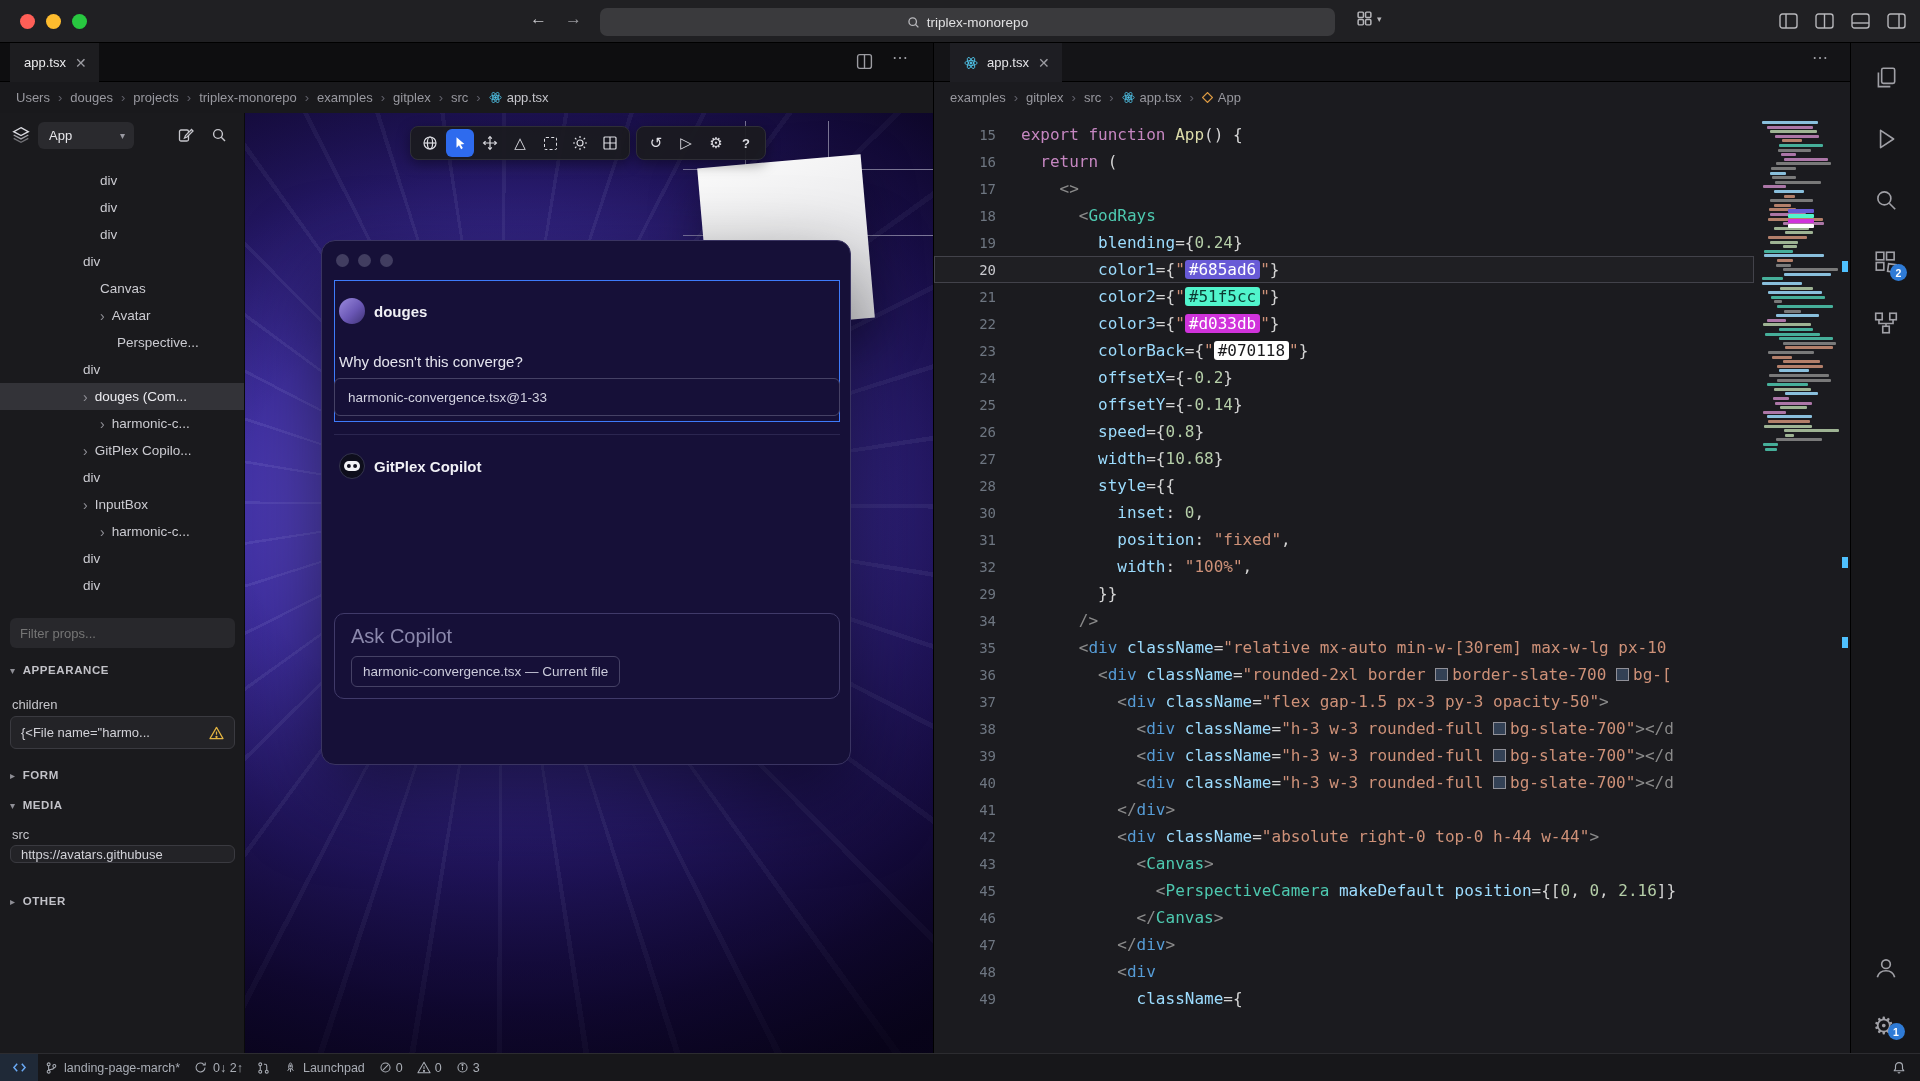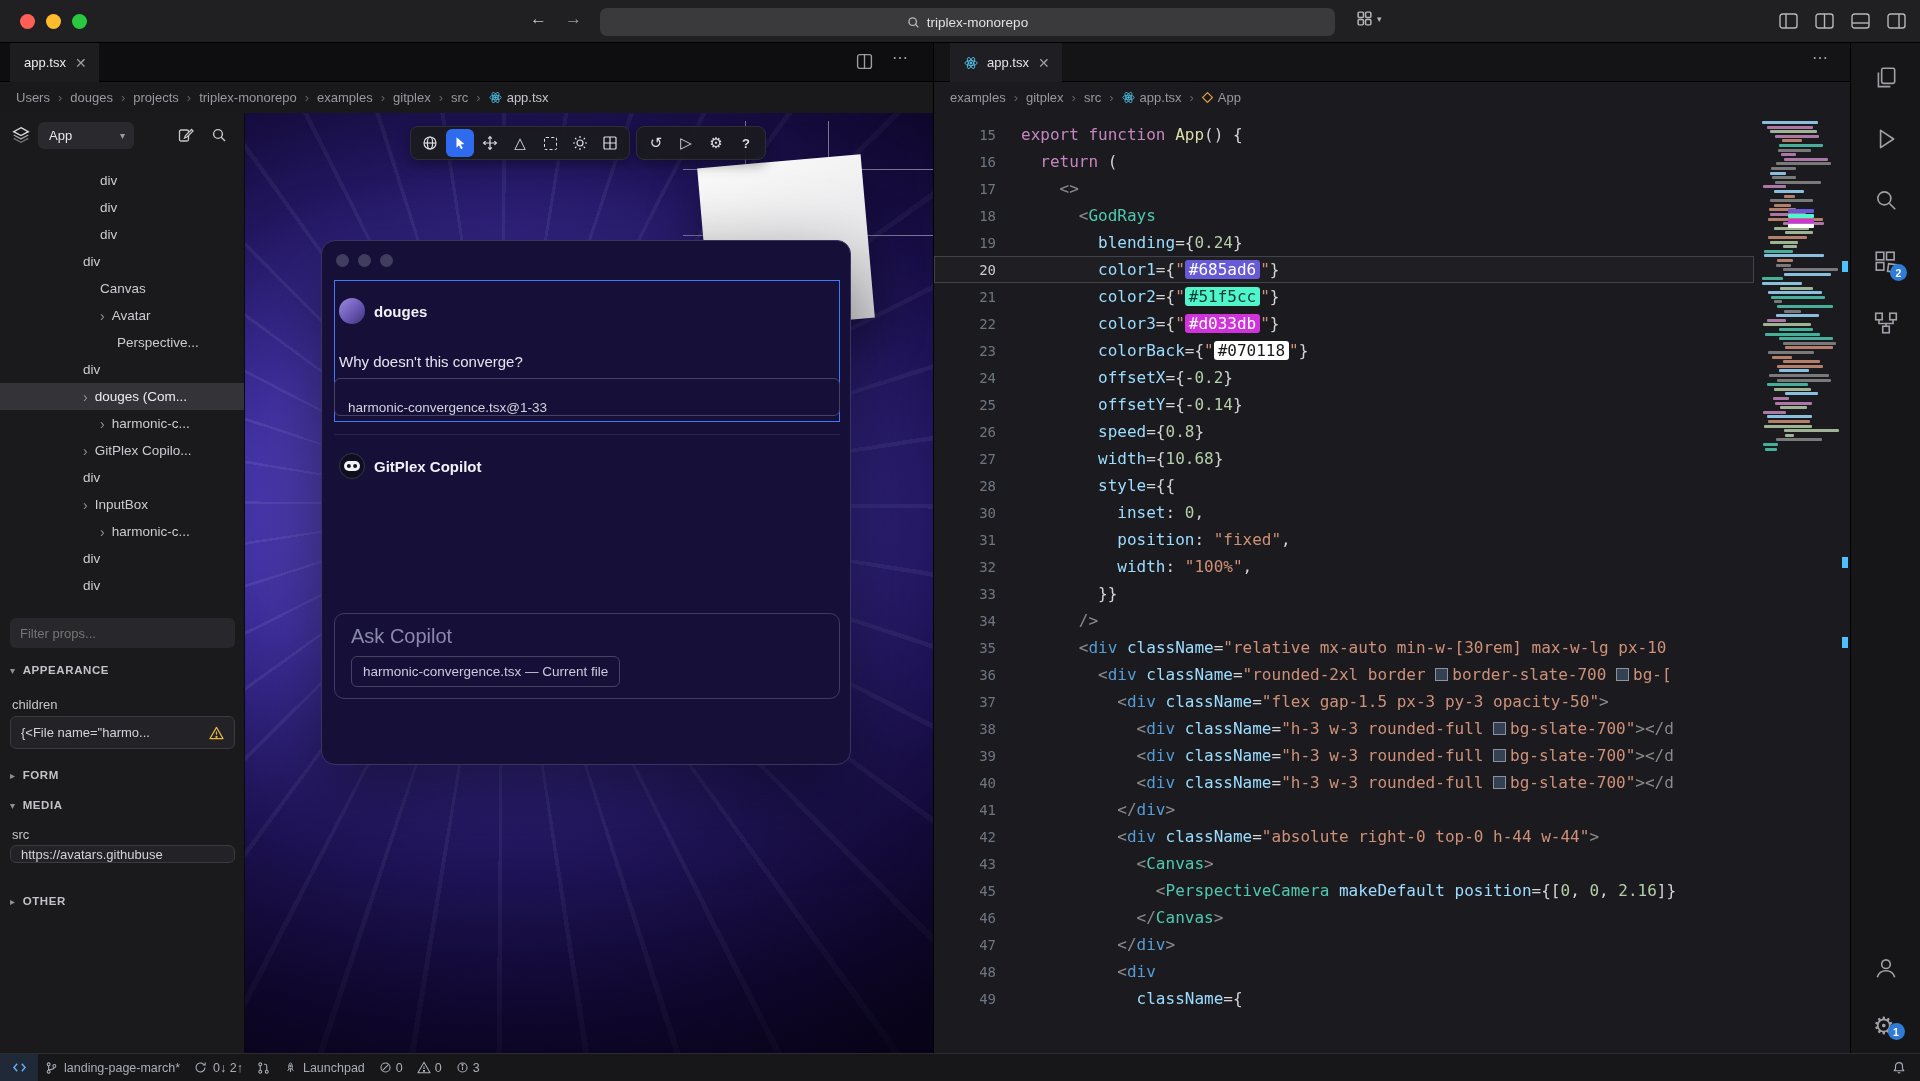--- a/index.html
+++ b/index.html
@@ -61,21 +61,21 @@
 
   
   #chatcard{position:absolute;left:76px;top:127px;width:530px;height:525px;background:#161038;border:1px solid #3a3462;border-radius:14px;box-shadow:0 30px 80px rgba(0,0,0,.55)}
   .dot{position:absolute;top:13px;width:13px;height:13px;border-radius:50%;background:#413d60}
   #selrect{position:absolute;left:12px;top:39px;width:506px;height:142px;border:1px solid #3e7bfa}
   .cavatar{position:absolute;left:17px;width:26px;height:26px;border-radius:50%}
   #ava-user{top:57px;background:linear-gradient(135deg,#9b8bdf 0%,#6a57b5 55%,#3e3274 100%)}
   #ava-bot{top:212px;background:#0e0e1c;border:1px solid #34344e;display:flex;align-items:center;justify-content:center}
   .cname{position:absolute;left:52px;color:#f0f0f5;font-size:15px;font-weight:bold}
   #chat-msg{position:absolute;left:17px;top:112px;color:#e4e4ee;font-size:15px}
-  #filechip{position:absolute;left:12px;top:137px;width:506px;height:38px;border:1px solid #454165;border-radius:6px;display:flex;align-items:flex-end;padding:0 13px;color:#d2d2e0;font-size:13.5px}
+  #filechip{position:absolute;left:12px;top:137px;width:506px;height:38px;border:1px solid #454165;border-radius:6px;display:flex;align-items:center;padding:0 13px;color:#d2d2e0;font-size:13.5px}
   #chatdivider{position:absolute;left:12px;top:193px;width:506px;height:1px;background:#2b2650}
   #bot-msg{position:absolute;left:17px;top:250px;width:482px;color:#d9d9e6;font-size:15px;line-height:25px}
   #askbox{position:absolute;left:12px;top:372px;width:506px;height:86px;border:1px solid #403a69;border-radius:10px}
   #askph{position:absolute;left:16px;top:11px;color:#8b88ac;font-size:20px}
   #askchip{position:absolute;left:16px;top:42px;border:1px solid #454165;border-radius:6px;padding:7px 11px;color:#cbcbdb;font-size:13.5px;white-space:nowrap}
 
   
   #vs-panel{position:absolute;left:933px;top:43px;width:987px;height:1010px;background:#1b1b1f;border-left:1px solid #000}
   #vs-tabstrip{position:absolute;left:0;top:0;width:916px;height:39px;background:#141417;border-bottom:1px solid #000}
   #vs-tab{left:16px;background:#1e1e23;color:#e4e4e8}
@@ -481,21 +481,21 @@
           <div class="crow"><span class="lnum">22</span><span class="ccode"><span class="c-w">        </span><span class="c-a">color3</span><span class="c-w">={</span><span class="c-s">"</span><span class="colorchip" style="background: rgb(208, 51, 219); color: rgb(255, 255, 255);">#d033db</span><span class="c-s">"</span><span class="c-w">}</span></span></div>
           <div class="crow"><span class="lnum">23</span><span class="ccode"><span class="c-w">        </span><span class="c-a">colorBack</span><span class="c-w">={</span><span class="c-s">"</span><span class="colorchip" style="background: rgb(255, 255, 255); color: rgb(24, 24, 27);">#070118</span><span class="c-s">"</span><span class="c-w">}</span></span></div>
           <div class="crow"><span class="lnum">24</span><span class="ccode"><span class="c-w">        </span><span class="c-a">offsetX</span><span class="c-w">={-</span><span class="c-n">0.2</span><span class="c-w">}</span></span></div>
           <div class="crow"><span class="lnum">25</span><span class="ccode"><span class="c-w">        </span><span class="c-a">offsetY</span><span class="c-w">={-</span><span class="c-n">0.14</span><span class="c-w">}</span></span></div>
           <div class="crow"><span class="lnum">26</span><span class="ccode"><span class="c-w">        </span><span class="c-a">speed</span><span class="c-w">={</span><span class="c-n">0.8</span><span class="c-w">}</span></span></div>
           <div class="crow"><span class="lnum">27</span><span class="ccode"><span class="c-w">        </span><span class="c-a">width</span><span class="c-w">={</span><span class="c-n">10.68</span><span class="c-w">}</span></span></div>
           <div class="crow"><span class="lnum">28</span><span class="ccode"><span class="c-w">        </span><span class="c-a">style</span><span class="c-w">={{</span></span></div>
           <div class="crow"><span class="lnum">30</span><span class="ccode"><span class="c-w">          </span><span class="c-a">inset</span><span class="c-w">: </span><span class="c-n">0</span><span class="c-w">,</span></span></div>
           <div class="crow"><span class="lnum">31</span><span class="ccode"><span class="c-w">          </span><span class="c-a">position</span><span class="c-w">: </span><span class="c-s">"fixed"</span><span class="c-w">,</span></span></div>
           <div class="crow"><span class="lnum">32</span><span class="ccode"><span class="c-w">          </span><span class="c-a">width</span><span class="c-w">: </span><span class="c-s">"100%"</span><span class="c-w">,</span></span></div>
-          <div class="crow"><span class="lnum">33</span><span class="ccode"><span class="c-w">        }}</span></span></div>
+          <div class="crow"><span class="lnum">29</span><span class="ccode"><span class="c-w">        }}</span></span></div>
           <div class="crow"><span class="lnum">34</span><span class="ccode"><span class="c-p">      /&gt;</span></span></div>
           <div class="crow"><span class="lnum">35</span><span class="ccode"><span class="c-p">      &lt;</span><span class="c-d">div</span><span class="c-w"> </span><span class="c-a">className</span><span class="c-w">=</span><span class="c-s">"relative mx-auto min-w-[30rem] max-w-lg px-10</span></span></div>
           <div class="crow"><span class="lnum">36</span><span class="ccode"><span class="c-p">        &lt;</span><span class="c-d">div</span><span class="c-w"> </span><span class="c-a">className</span><span class="c-w">=</span><span class="c-s">"rounded-2xl border </span><span class="swatch" style="background: rgb(51, 65, 85);"></span><span class="c-s">border-slate-700 </span><span class="swatch" style="background: rgb(51, 65, 85);"></span><span class="c-s">bg-[</span></span></div>
           <div class="crow"><span class="lnum">37</span><span class="ccode"><span class="c-p">          &lt;</span><span class="c-d">div</span><span class="c-w"> </span><span class="c-a">className</span><span class="c-w">=</span><span class="c-s">"flex gap-1.5 px-3 py-3 opacity-50"</span><span class="c-p">&gt;</span></span></div>
           <div class="crow"><span class="lnum">38</span><span class="ccode"><span class="c-p">            &lt;</span><span class="c-d">div</span><span class="c-w"> </span><span class="c-a">className</span><span class="c-w">=</span><span class="c-s">"h-3 w-3 rounded-full </span><span class="swatch" style="background: rgb(51, 65, 85);"></span><span class="c-s">bg-slate-700"</span><span class="c-p">&gt;&lt;/d</span></span></div>
           <div class="crow"><span class="lnum">39</span><span class="ccode"><span class="c-p">            &lt;</span><span class="c-d">div</span><span class="c-w"> </span><span class="c-a">className</span><span class="c-w">=</span><span class="c-s">"h-3 w-3 rounded-full </span><span class="swatch" style="background: rgb(51, 65, 85);"></span><span class="c-s">bg-slate-700"</span><span class="c-p">&gt;&lt;/d</span></span></div>
           <div class="crow"><span class="lnum">40</span><span class="ccode"><span class="c-p">            &lt;</span><span class="c-d">div</span><span class="c-w"> </span><span class="c-a">className</span><span class="c-w">=</span><span class="c-s">"h-3 w-3 rounded-full </span><span class="swatch" style="background: rgb(51, 65, 85);"></span><span class="c-s">bg-slate-700"</span><span class="c-p">&gt;&lt;/d</span></span></div>
           <div class="crow"><span class="lnum">41</span><span class="ccode"><span class="c-p">          &lt;/</span><span class="c-d">div</span><span class="c-p">&gt;</span></span></div>
           <div class="crow"><span class="lnum">42</span><span class="ccode"><span class="c-p">          &lt;</span><span class="c-d">div</span><span class="c-w"> </span><span class="c-a">className</span><span class="c-w">=</span><span class="c-s">"absolute right-0 top-0 h-44 w-44"</span><span class="c-p">&gt;</span></span></div>
           <div class="crow"><span class="lnum">43</span><span class="ccode"><span class="c-p">            &lt;</span><span class="c-t">Canvas</span><span class="c-p">&gt;</span></span></div>

